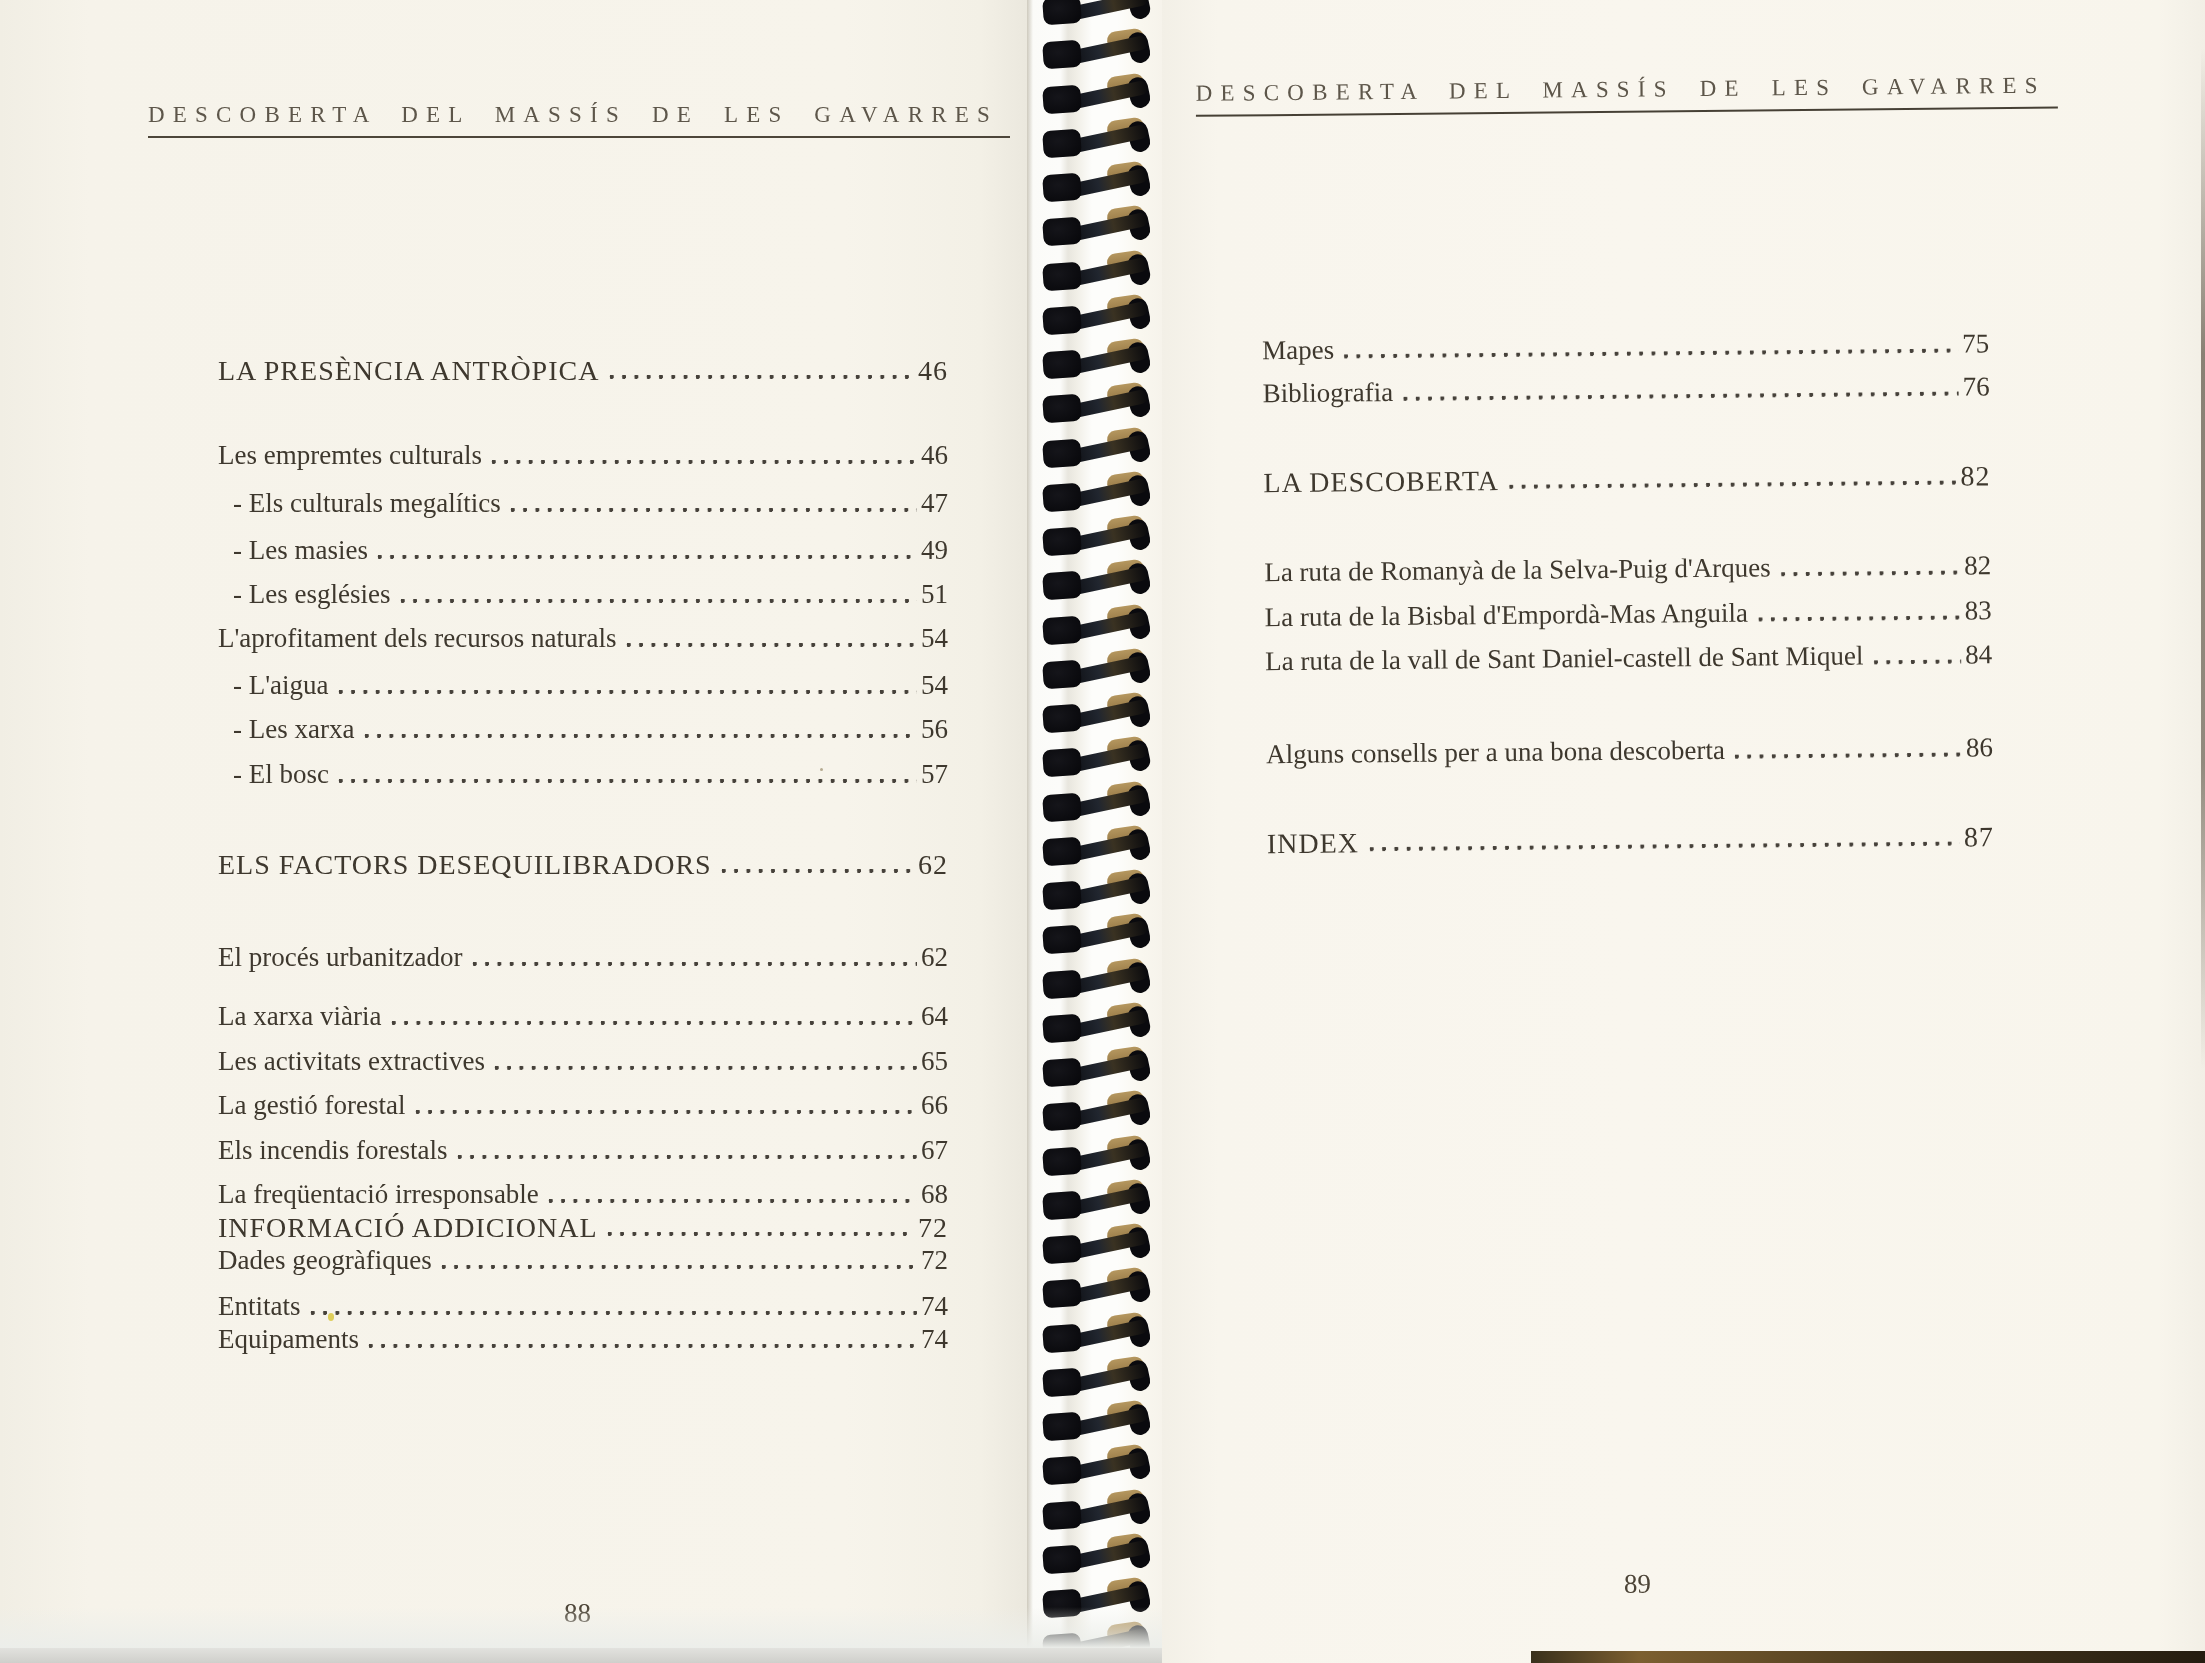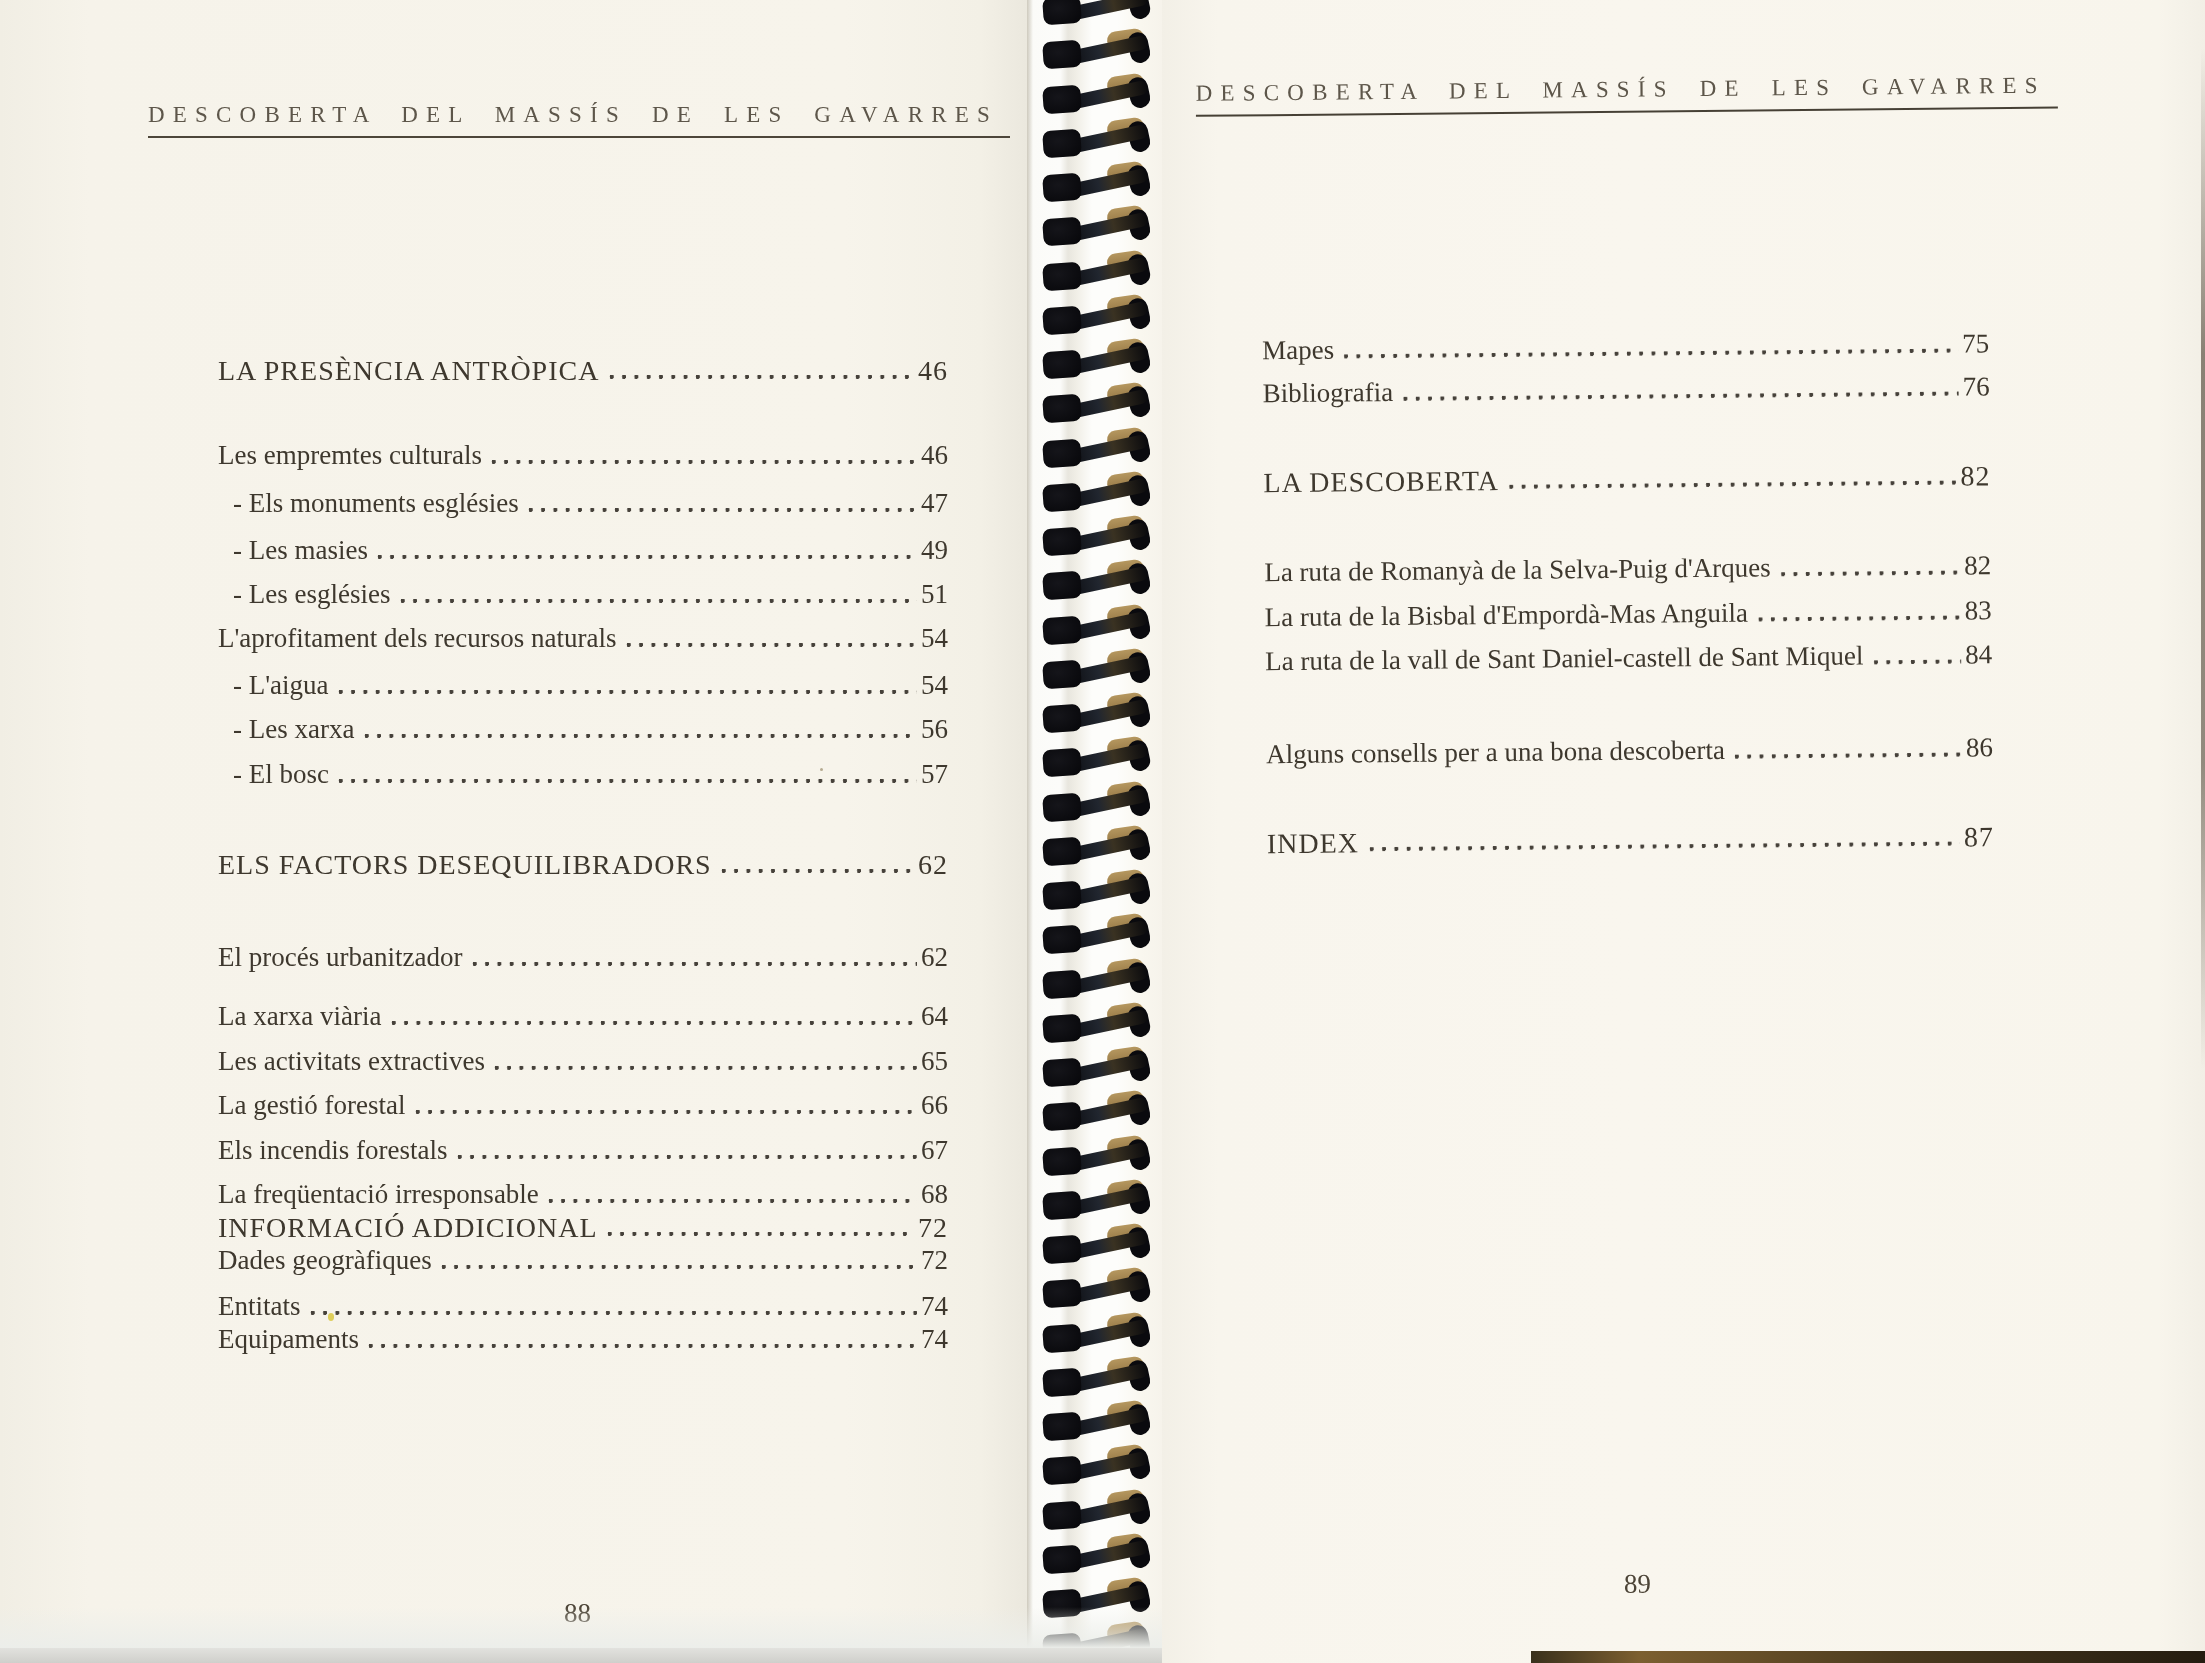--- a/index.html
+++ b/index.html
@@ -121,21 +121,21 @@
           <span class="lbl">LA PRESÈNCIA ANTRÒPICA</span>
           <span class="leader"></span>
           <span class="num">46</span>
         </div>
       <div class="row" style="margin-top:52px">
           <span class="lbl">Les empremtes culturals</span>
           <span class="leader"></span>
           <span class="num">46</span>
         </div>
       <div class="row sub" style="margin-top:15px">
-          <span class="lbl">- Els monuments esglésies</span>
+          <span class="lbl">- Els culturals megalítics</span>
           <span class="leader"></span>
           <span class="num">47</span>
         </div>
       <div class="row sub" style="margin-top:13.6px">
           <span class="lbl">- Les masies</span>
           <span class="leader"></span>
           <span class="num">49</span>
         </div>
       <div class="row sub" style="margin-top:11.6px">
           <span class="lbl">- Les esglésies</span>

